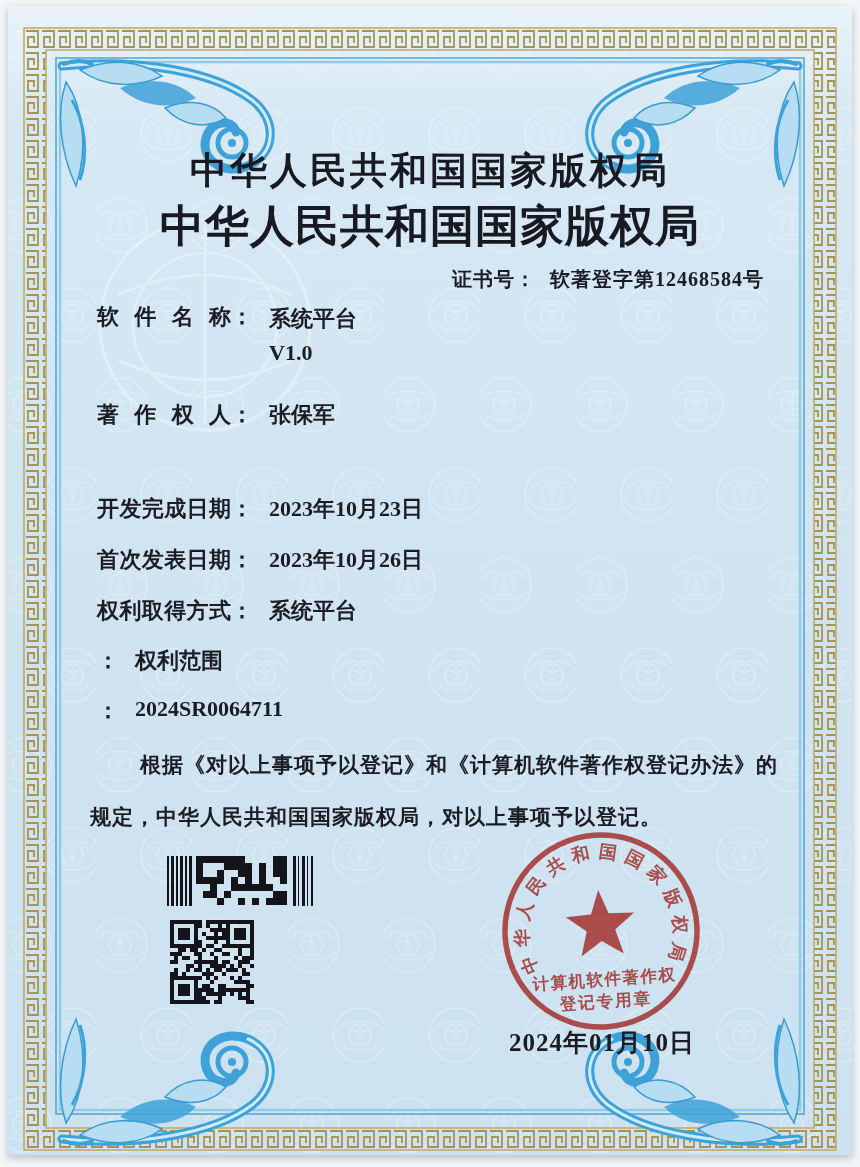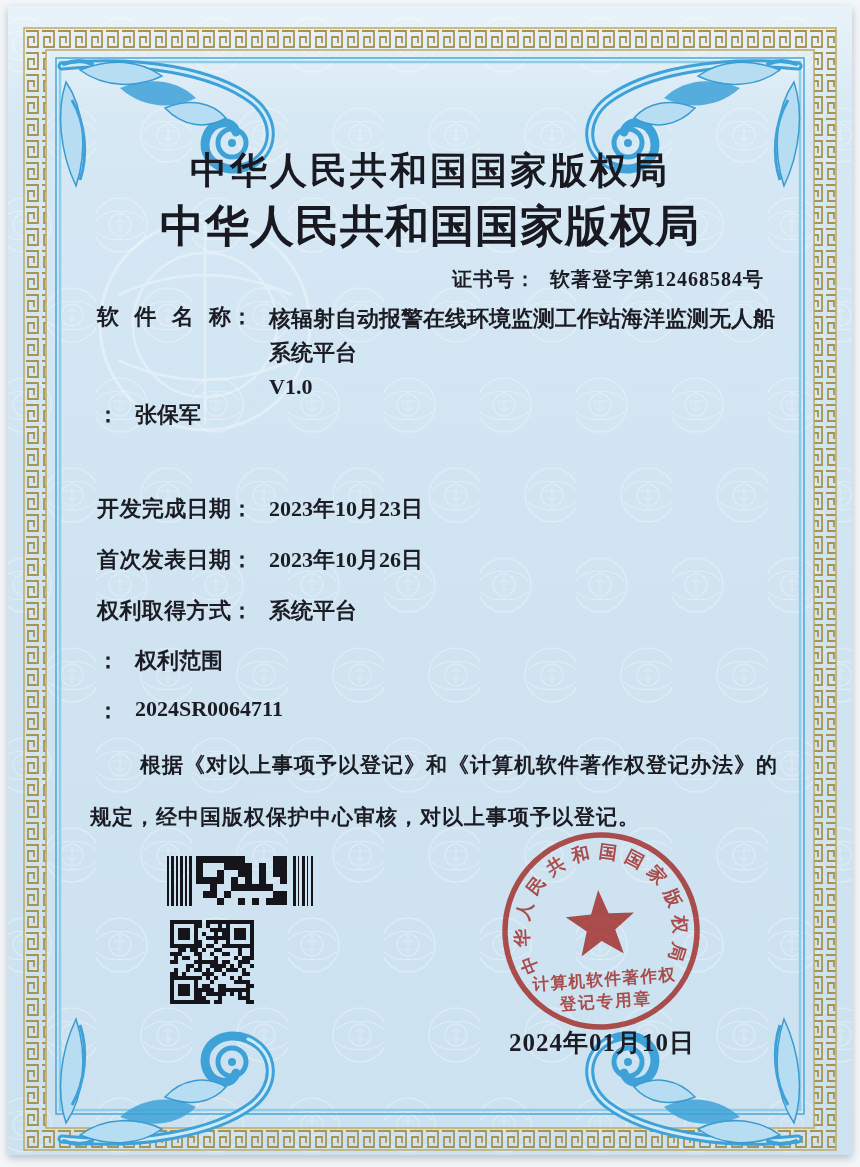--- a/index.html
+++ b/index.html
@@ -107,27 +107,27 @@
 <div class="abs title doctitle">中华人民共和国国家版权局</div>
 <div class="abs certno">
   <span>证书号：</span>
   <span>软著登字第12468584号</span>
 </div>
 
 <div class="abs row" style="top:302px">
   <span class="lbl">软件名称</span>
   <span class="colon">：</span>
   <span class="val-lines">
-    <div>核辐射自动报警在线环境监测工作站海洋监测无人船</div>
     <div>系统平台</div>
     <div>V1.0</div>
   </span>
 </div>
 
 <div class="abs row" style="top:400px">
+  <span class="lbl">著作权人</span>
   <span class="colon">：</span>
   <span class="val">张保军</span>
 </div>
 
 <div class="abs row" style="top:494px">
   <span class="lbl">开发完成日期</span>
   <span class="colon">：</span>
   <span class="val">2023年10月23日</span>
 </div>
 
@@ -147,21 +147,21 @@
   <span class="colon">：</span>
   <span class="val">权利范围</span>
 </div>
 
 <div class="abs row" style="top:696px">
   <span class="colon">：</span>
   <span class="val">2024SR0064711</span>
 </div>
 
 <div class="abs stmt l1" style="top:752px">根据《对以上事项予以登记》和《计算机软件著作权登记办法》的</div>
-<div class="abs stmt" style="top:804px">规定，经中国版权保护中心审核，对以上事项予以登记。</div>
+<div class="abs stmt" style="top:804px">规定，中华人民共和国国家版权局，对以上事项予以登记。</div>
 
 <div class="abs barcode">
   <div class="bc-left"></div>
   <div class="bc-mid">
       <i style="left:0px;top:0px"></i>
       <i style="left:7px;top:0px"></i>
       <i style="left:14px;top:0px"></i>
       <i style="left:21px;top:0px"></i>
       <i style="left:28px;top:0px"></i>
       <i style="left:35px;top:0px"></i>

